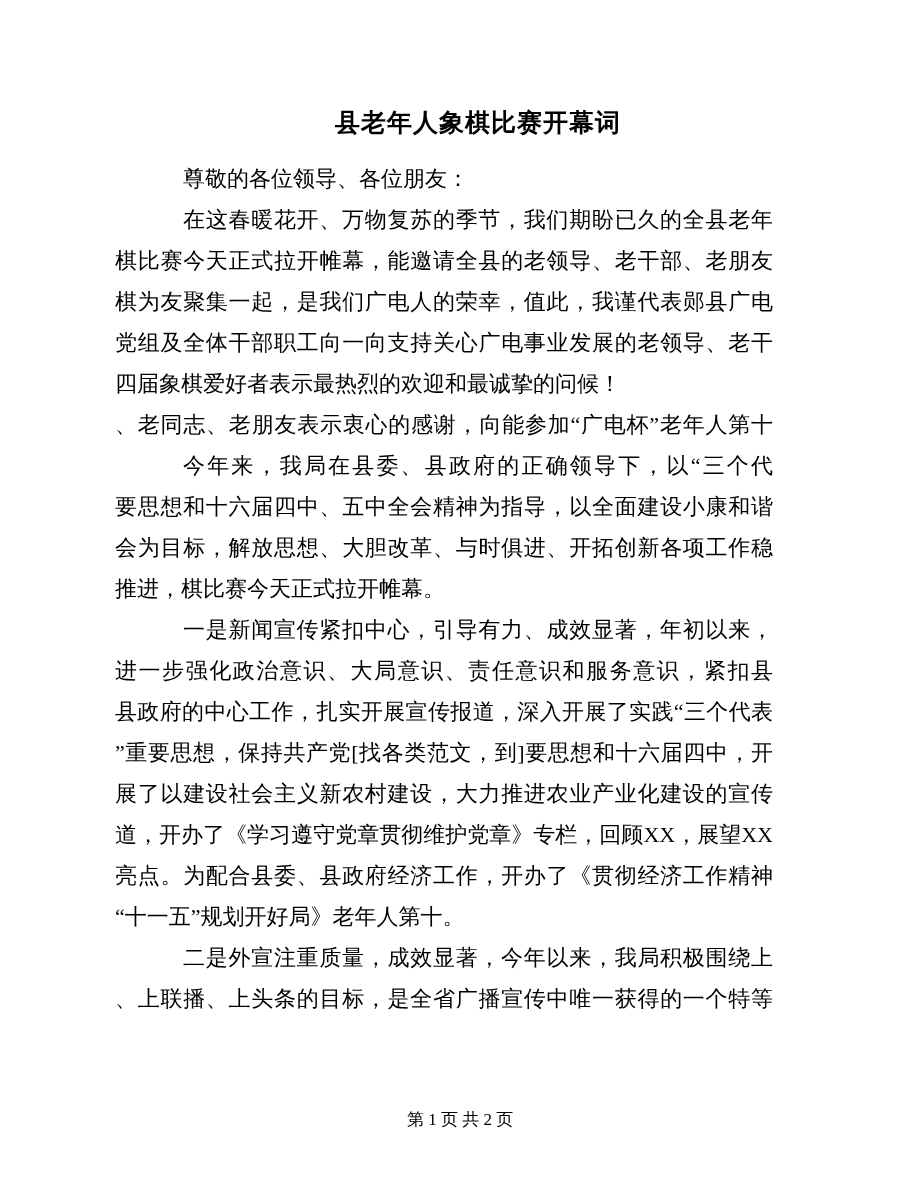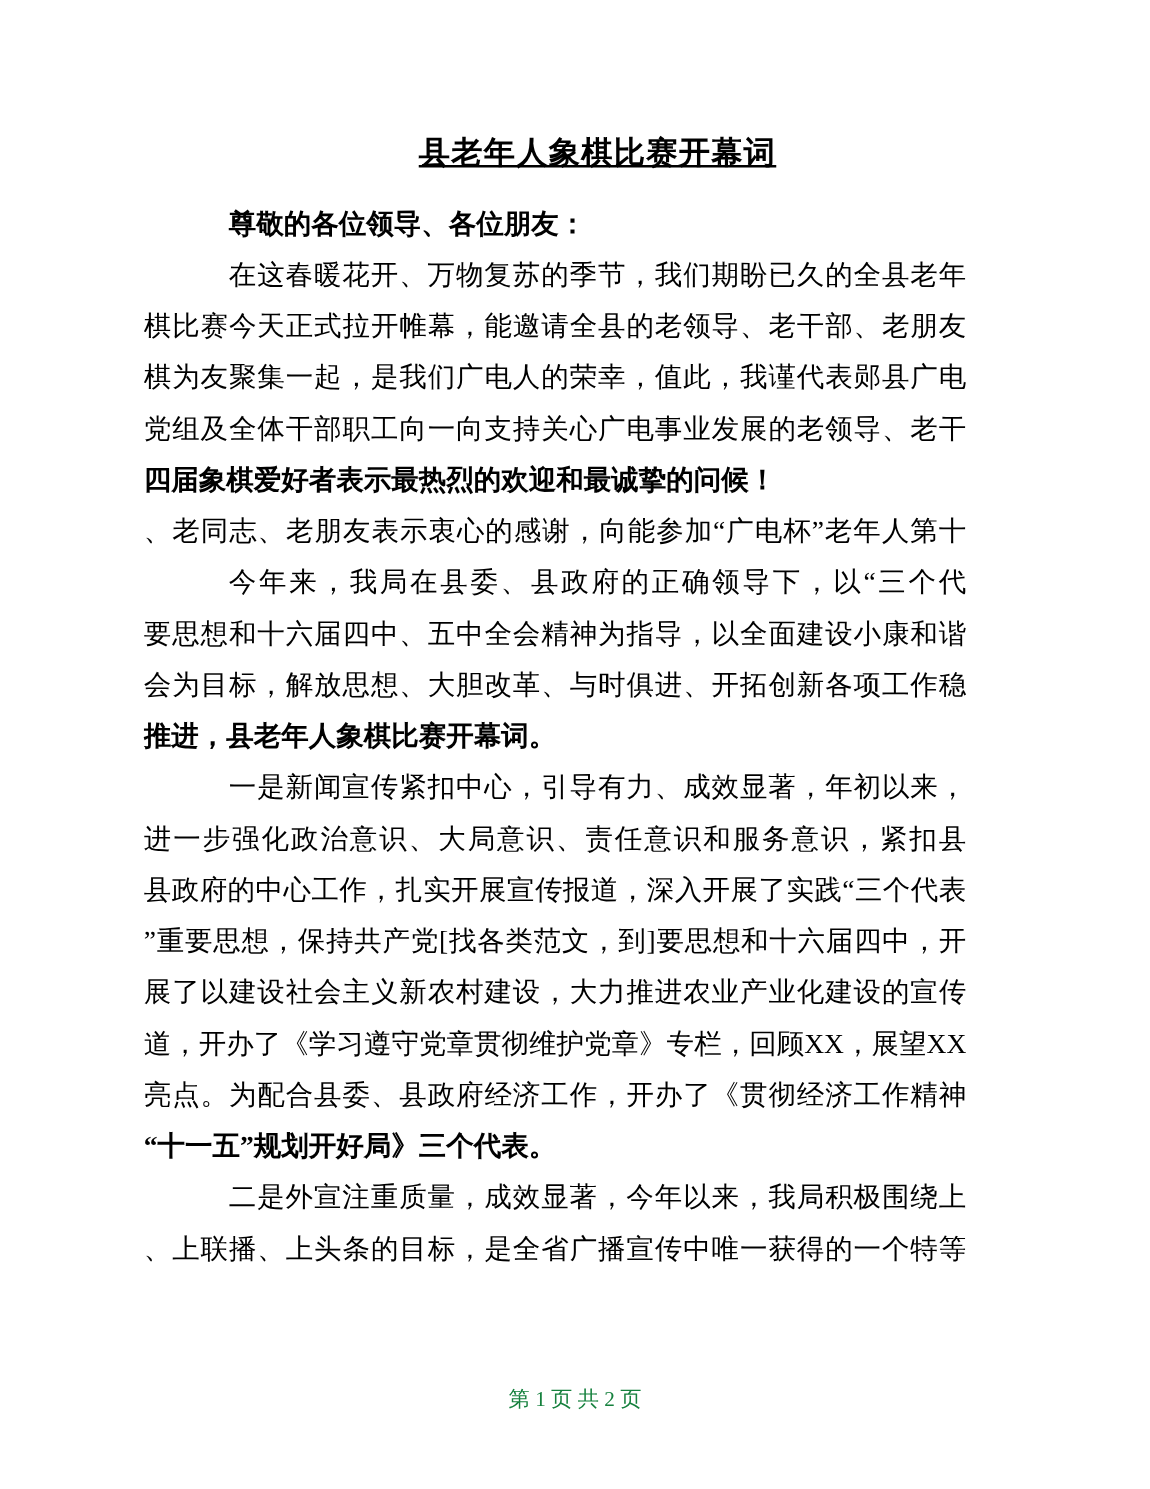--- a/index.html
+++ b/index.html
@@ -19,46 +19,44 @@
     width: 658px;
   }
   .doc-title {
     margin-left: 68px;            
     text-align: center;
     font-size: 25px;
     font-weight: 700;
     height: 42px;
     line-height: 42px;
     letter-spacing: 1px;
-    text-decoration: underline;
   }
   .doc-body { margin-top: 14px; }
   .para { margin: 0; padding: 0; }
   .line {
     font-size: 22px;
     height: 41px;
     line-height: 41px;
     text-align: justify;
     text-align-last: justify;
     overflow: hidden;
   }
   .line.final {
     text-align: left;
     text-align-last: left;
-    font-weight: bold;
   }
   .line.first { text-indent: 68px; }
   .footer {
     position: absolute;
     top: 1108px;
     left: 0;
     width: 920px;
     text-align: center;
     font-size: 17px;
-    color: #15803d;
+    color: #000000;
   }
 </style>
 </head>
 <body>
 
 <div class="page">
   <div class="content">
     <div class="doc-title">县老年人象棋比赛开幕词</div>
     <div class="doc-body">
         <div class="para">
@@ -69,31 +67,31 @@
           <div class="line">棋比赛今天正式拉开帷幕，能邀请全县的老领导、老干部、老朋友以</div>
           <div class="line">棋为友聚集一起，是我们广电人的荣幸，值此，我谨代表郧县广电局</div>
           <div class="line">党组及全体干部职工向一向支持关心广电事业发展的老领导、老干部</div>
           <div class="line final">四届象棋爱好者表示最热烈的欢迎和最诚挚的问候！</div>
           <div class="line">、老同志、老朋友表示衷心的感谢，向能参加“广电杯”老年人第十</div>
         </div>
         <div class="para">
           <div class="line first">今年来，我局在县委、县政府的正确领导下，以“三个代表”重</div>
           <div class="line">要思想和十六届四中、五中全会精神为指导，以全面建设小康和谐社</div>
           <div class="line">会为目标，解放思想、大胆改革、与时俱进、开拓创新各项工作稳步</div>
-          <div class="line final">推进，县老年人象棋比赛开幕词。</div>
+          <div class="line final">推进，棋比赛今天正式拉开帷幕。</div>
         </div>
         <div class="para">
           <div class="line first">一是新闻宣传紧扣中心，引导有力、成效显著，年初以来，我局</div>
           <div class="line">进一步强化政治意识、大局意识、责任意识和服务意识，紧扣县委、</div>
           <div class="line">县政府的中心工作，扎实开展宣传报道，深入开展了实践“三个代表</div>
           <div class="line">”重要思想，保持共产党[找各类范文，到]要思想和十六届四中，开</div>
           <div class="line">展了以建设社会主义新农村建设，大力推进农业产业化建设的宣传报</div>
           <div class="line">道，开办了《学习遵守党章贯彻维护党章》专栏，回顾XX，展望XX的</div>
           <div class="line">亮点。为配合县委、县政府经济工作，开办了《贯彻经济工作精神为</div>
-          <div class="line final">“十一五”规划开好局》三个代表。</div>
+          <div class="line final">“十一五”规划开好局》老年人第十。</div>
         </div>
         <div class="para">
           <div class="line first">二是外宣注重质量，成效显著，今年以来，我局积极围绕上大台</div>
           <div class="line">、上联播、上头条的目标，是全省广播宣传中唯一获得的一个特等奖</div>
         </div>
       </div>
   </div>
   <div class="footer">
     <span>第 1 页 共 2 页</span>
   </div>

